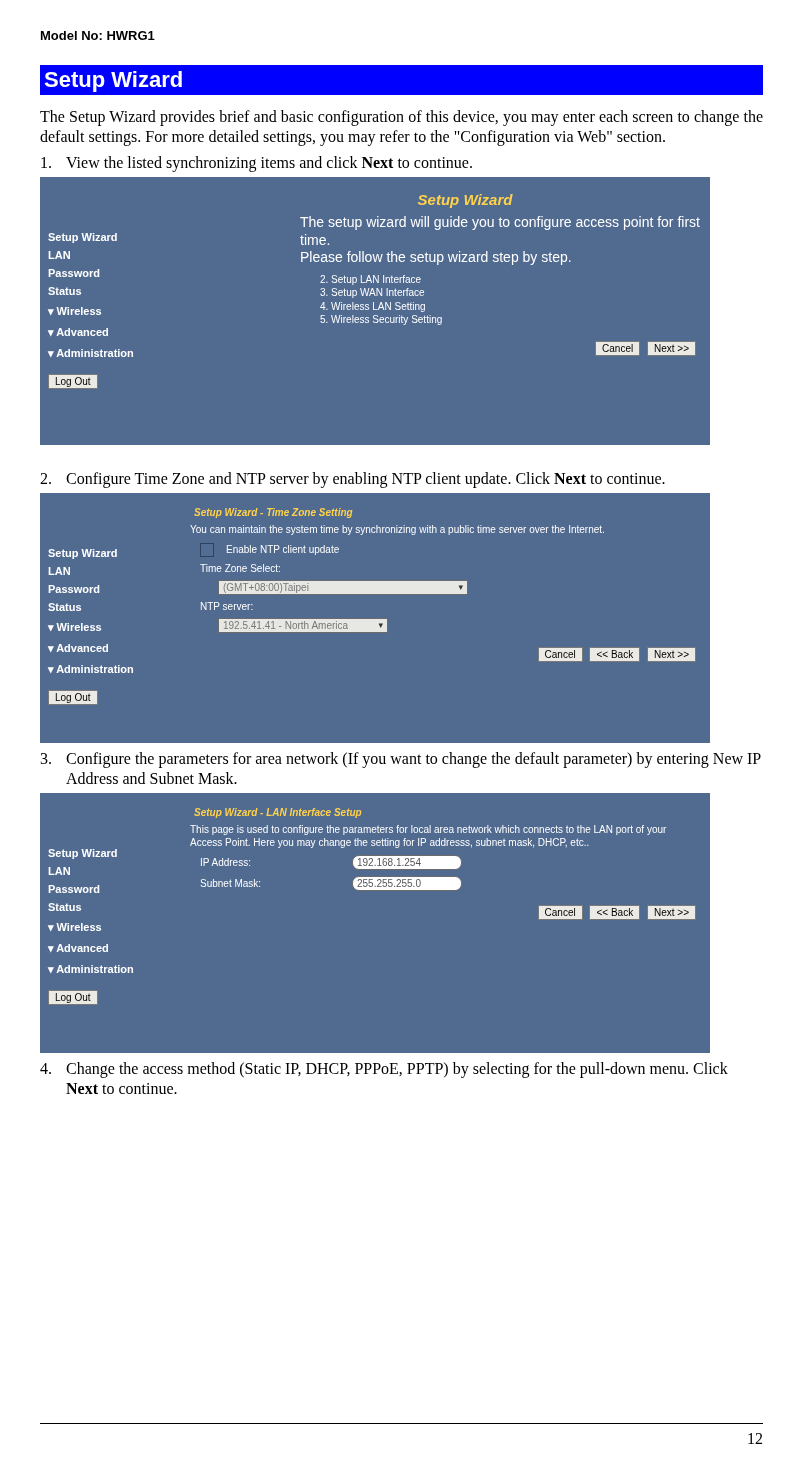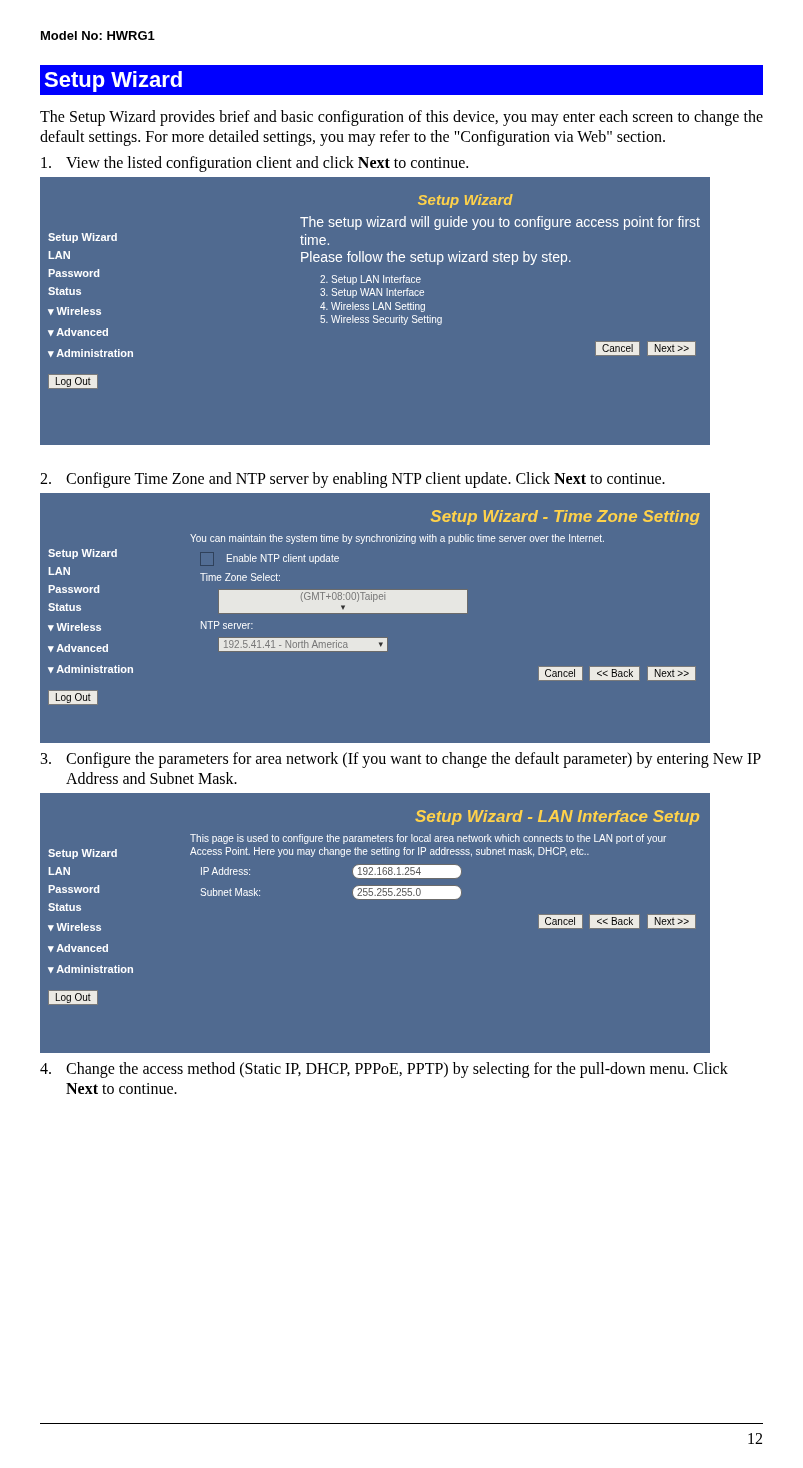--- a/index.html
+++ b/index.html
@@ -88,25 +88,24 @@
     font-weight: bold;
     font-size: 15px;
     font-style: italic;
     text-align: center;
     margin-top: 4px;
     margin-left: 40px;
   }
   .wiz-title-left {
     color: #ffd24a;
     font-weight: bold;
-    font-size: 17px;
+    font-size: 10px;
     font-style: italic;
     margin-top: 4px;
-    margin-left: 16px;
-    text-align: right;
+    margin-left: 4px;
   }
   .desc {
     font-size: 14px;
     color: #fff;
     margin-top: 6px;
     margin-left: 110px;
     line-height: 1.25;
   }
   .desc-tight {
     font-size: 10px;
@@ -146,21 +145,21 @@
   .ctl {
     background: #fff;
     border: 1px solid #6b6b6b;
     color: #555;
     font-family: Arial, sans-serif;
     font-size: 10px;
     padding: 1px 4px;
     box-sizing: border-box;
   }
   .ctl-dis { background: #e7e7e3; color: #777; }
-  .ctl-w1 { width: 250px; display:flex; justify-content: space-between; align-items:center;flex-direction:column;}
+  .ctl-w1 { width: 250px; display:flex; justify-content: space-between; align-items:center;}
   .ctl-w2 { width: 170px; display:flex; justify-content: space-between; align-items:center;}
   .ctl-in { width: 110px; border-radius: 7px; }
   .dd-btn { color:#333; font-size:9px; }
   .cb {
     width:12px; height:12px; background:#526d94; border:1px solid #2f415b; display:inline-block;
   }
   .page-no {
     text-align: right;
     font-size: 16px;
     position: absolute;
@@ -177,21 +176,21 @@
 <div class="page">
   <div class="model-no">Model No: HWRG1</div>
 
   <div class="section-banner">Setup Wizard</div>
 
   <div class="body-text">The Setup Wizard provides brief and basic configuration of this device, you may enter each screen to change the default settings.  For more detailed settings, you may refer to the "Configuration via Web" section.</div>
 
   <div class="num-item">
     <div class="num">1.</div>
     <div class="txt">
-      <span>View the listed configuration client and click </span><span class="bold">Next</span><span> to continue.</span>
+      <span>View the listed synchronizing items and click </span><span class="bold">Next</span><span> to continue.</span>
     </div>
   </div>
 
   <div class="shot shot1">
     <div class="side">
       <div class="side-spacer"></div>
       <div class="nav-item">Setup Wizard</div>
       <div class="nav-item">LAN</div>
       <div class="nav-item">Password</div>
       <div class="nav-item">Status</div>

